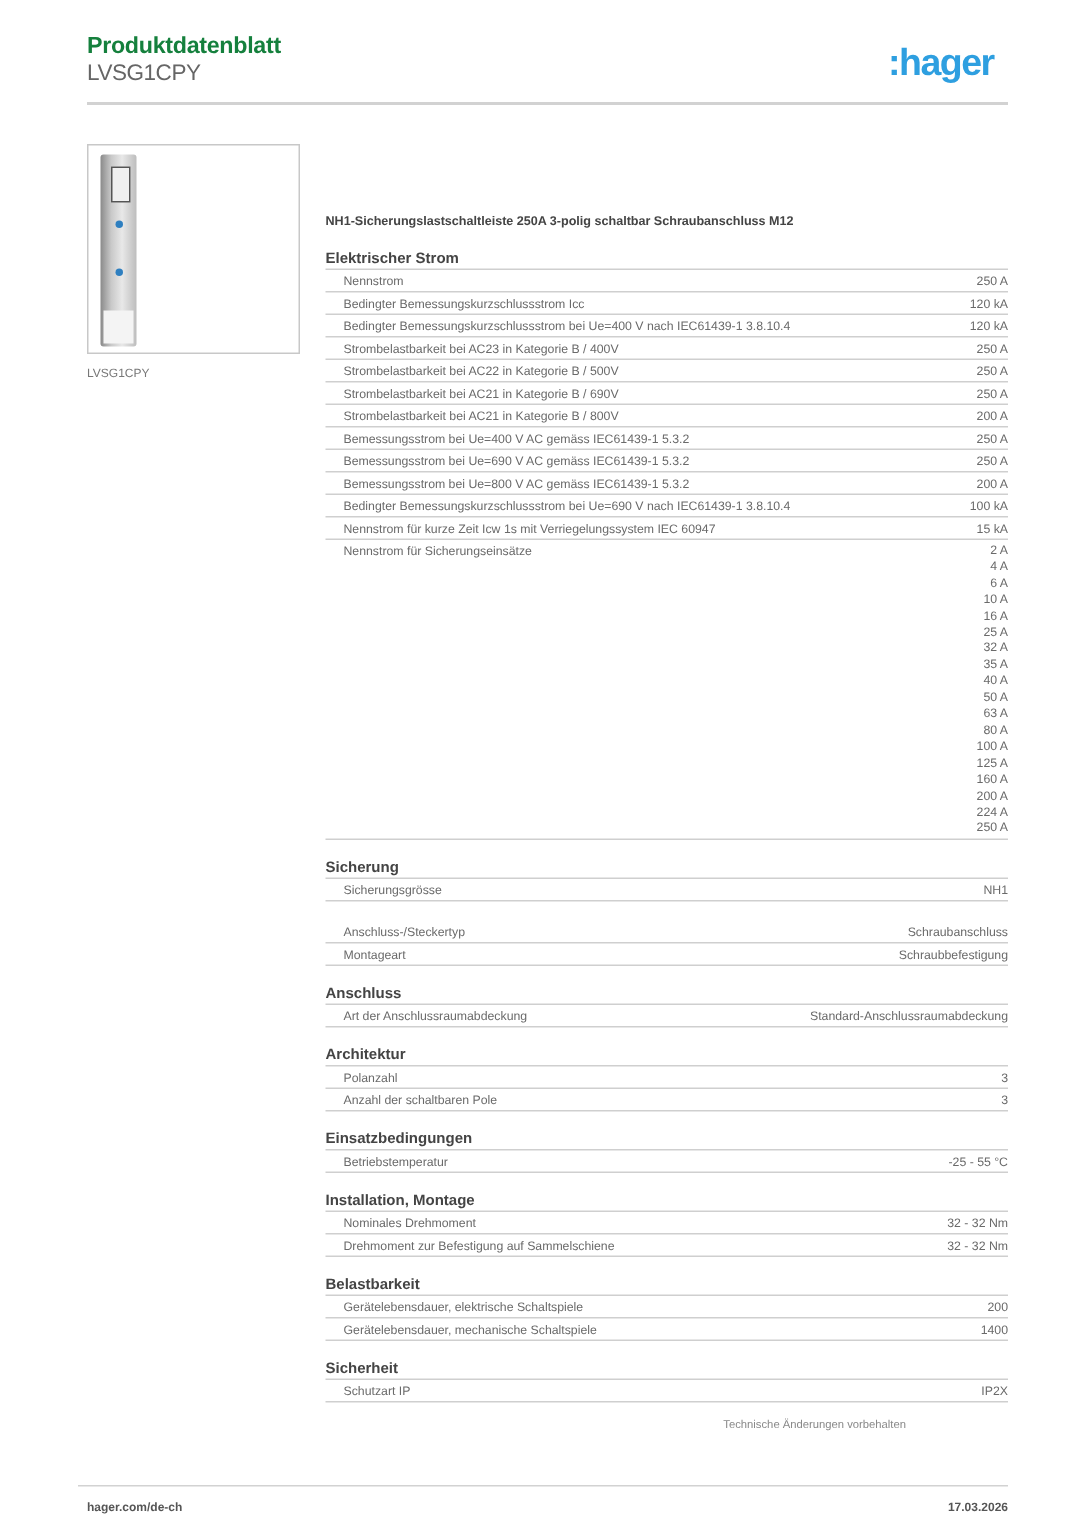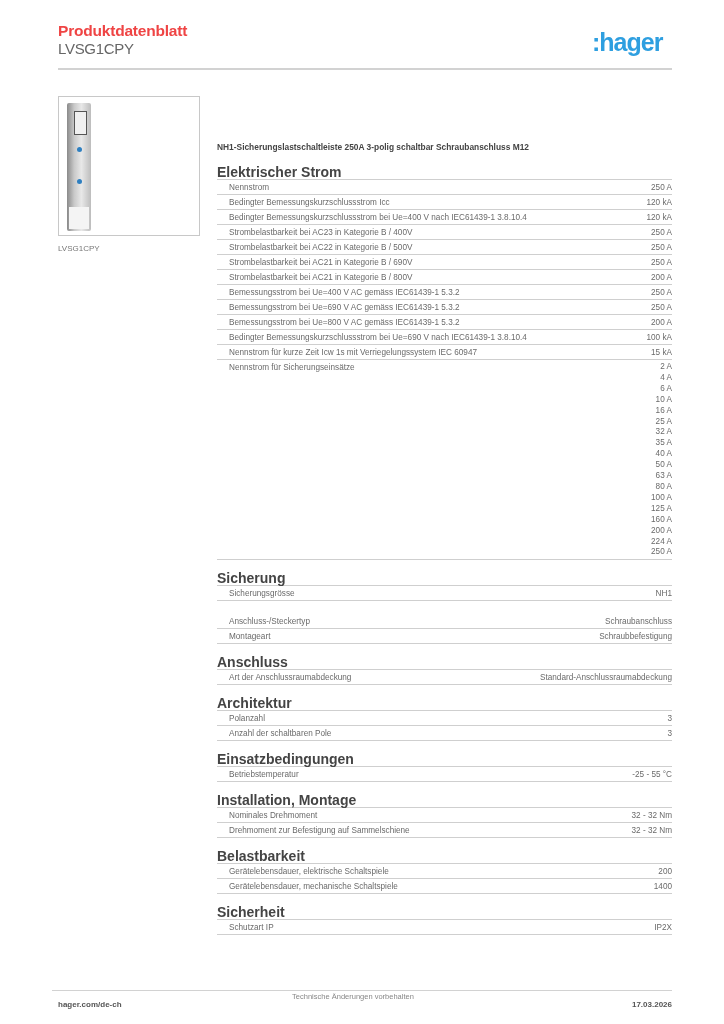--- a/index.html
+++ b/index.html
@@ -1,43 +1,43 @@
 <!DOCTYPE html>
 <html><head>
 <meta charset="utf-8">
 <style>
   html, body { margin:0; padding:0; background:#ffffff; }
   body { width:724px; height:1024px; position:relative; overflow:hidden;
          font-family:"Liberation Sans", sans-serif; color:#555; }
-  .hdr-title { position:absolute; left:58px; top:22px; font-size:15.5px; font-weight:bold; color:#ef4444; letter-spacing:-0.2px; }
+  .hdr-title { position:absolute; left:58px; top:22px; font-size:15.5px; font-weight:bold; color:#15803d; letter-spacing:-0.2px; }
   .hdr-sub { position:absolute; left:58px; top:40px; font-size:15px; color:#666; letter-spacing:-0.3px; }
   .logo { position:absolute; left:592px; top:28px; font-size:25px; font-weight:bold; color:#2e9fe0; letter-spacing:-1px; }
   .hdr-rule { position:absolute; left:58px; top:68px; width:614px; height:2px; background:#d2d2d2; }
 
   .imgbox { position:absolute; left:58px; top:96px; width:142px; height:140px; border:1px solid #c8c8c8; box-sizing:border-box; background:#fff; }
   .device { position:absolute; left:8px; top:6px; width:24px; height:128px; background:linear-gradient(90deg,#8a8a8a 0%,#c9c9c9 30%,#e8e8e8 60%,#bdbdbd 100%); border-radius:2px; }
   .device .win1 { position:absolute; left:7px; top:8px; width:11px; height:22px; background:#f0f0f0; border:1px solid #555; }
   .device .dot1 { position:absolute; left:10px; top:44px; width:5px; height:5px; border-radius:50%; background:#2e7fc0; }
   .device .dot2 { position:absolute; left:10px; top:76px; width:5px; height:5px; border-radius:50%; background:#2e7fc0; }
   .device .base { position:absolute; left:2px; top:104px; width:20px; height:22px; background:#f4f4f4; }
   .imgcap { position:absolute; left:58px; top:244px; font-size:8px; color:#777; }
 
   .main { position:absolute; left:217px; top:96px; width:455px; }
   .prod-title { font-size:8.4px; font-weight:bold; color:#444; height:12px;margin-top:46px; }
   .tech-title { margin-top:22px; font-size:8.4px; font-weight:bold; color:#444; height:12px; }
   .section { margin-top:13px; }
-  .sec-title { font-size:14px; font-weight:bold; color:#444; padding-bottom:1px; border-bottom:1.5px solid #cfcfcf; line-height:11px; }
+  .sec-title { font-size:10px; font-weight:bold; color:#444; padding-bottom:1px; border-bottom:1.5px solid #cfcfcf; line-height:11px; }
   .row { display:flex; justify-content:space-between; font-size:8.2px; color:#6a6a6a; border-bottom:1.5px solid #cfcfcf; line-height:11px; padding:2px 0 1px 0; }
   .row .lbl { max-width:300px;padding-left:12px; }
   .row .val { text-align:right; white-space:nowrap; }
   .multi .val div { line-height:10.9px; }
 
   .foot-rule { position:absolute; left:52px; top:990px; width:620px; height:1px; background:#d2d2d2; }
   .foot-left { position:absolute; left:58px; top:1000px; font-size:8px; font-weight:bold; color:#555; }
-  .foot-mid { position:absolute; left:0; width:706px; top:992px; text-align:center; font-size:7.5px; color:#888; }
+  .foot-mid { position:absolute; left:0; width:604px; top:945px; text-align:right; font-size:7.5px; color:#888; }
   .foot-right { position:absolute; right:52px; top:1000px; font-size:8px; font-weight:bold; color:#555; }
 </style>
 </head>
 <body>
 
 <div>
   <div class="hdr-title">Produktdatenblatt</div>
   <div class="hdr-sub">LVSG1CPY</div>
   <div class="logo">:hager</div>
   <div class="hdr-rule"></div>

